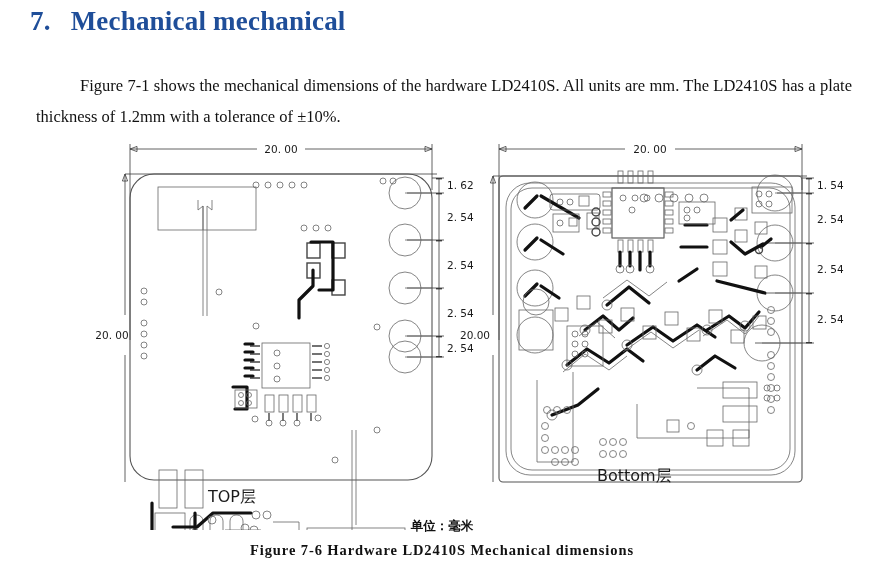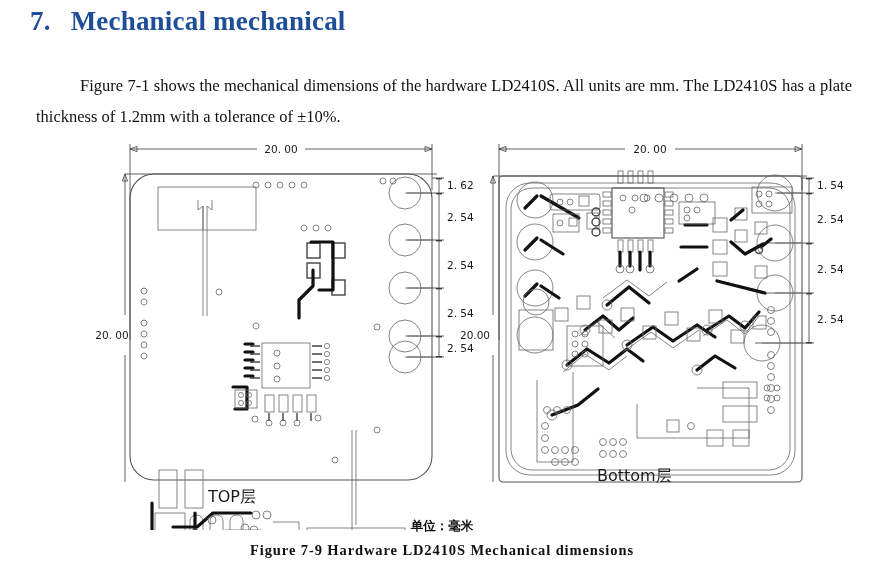--- a/index.html
+++ b/index.html
@@ -593,13 +593,13 @@
     </g>
   </g>
 
 </svg>
 </div>
 
 <div class="layer-caption top">TOP层</div>
 <div class="layer-caption bot">Bottom层</div>
 
 <div class="unit-note">单位：毫米</div>
-<div class="figure-caption">Figure 7-9 Hardware LD2410S Mechanical dimensions</div>
+<div class="figure-caption">Figure 7-6 Hardware LD2410S Mechanical dimensions</div>
 
 </body></html>

